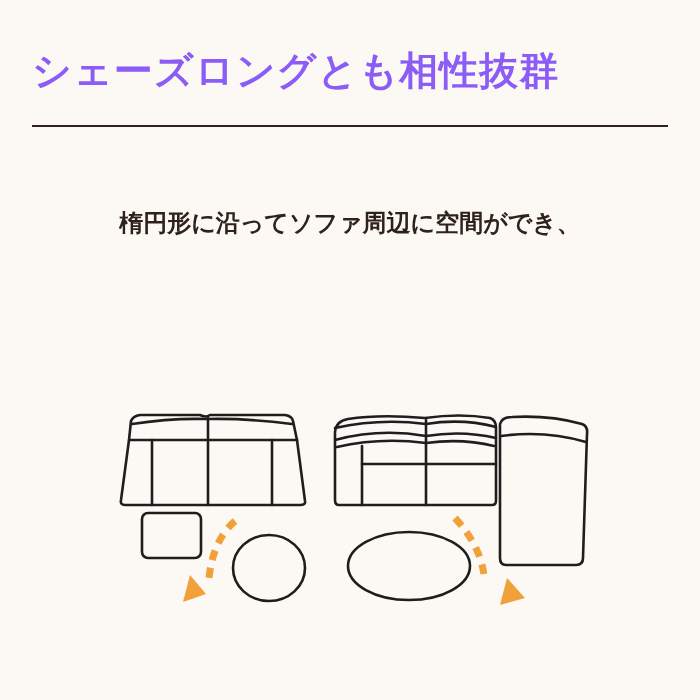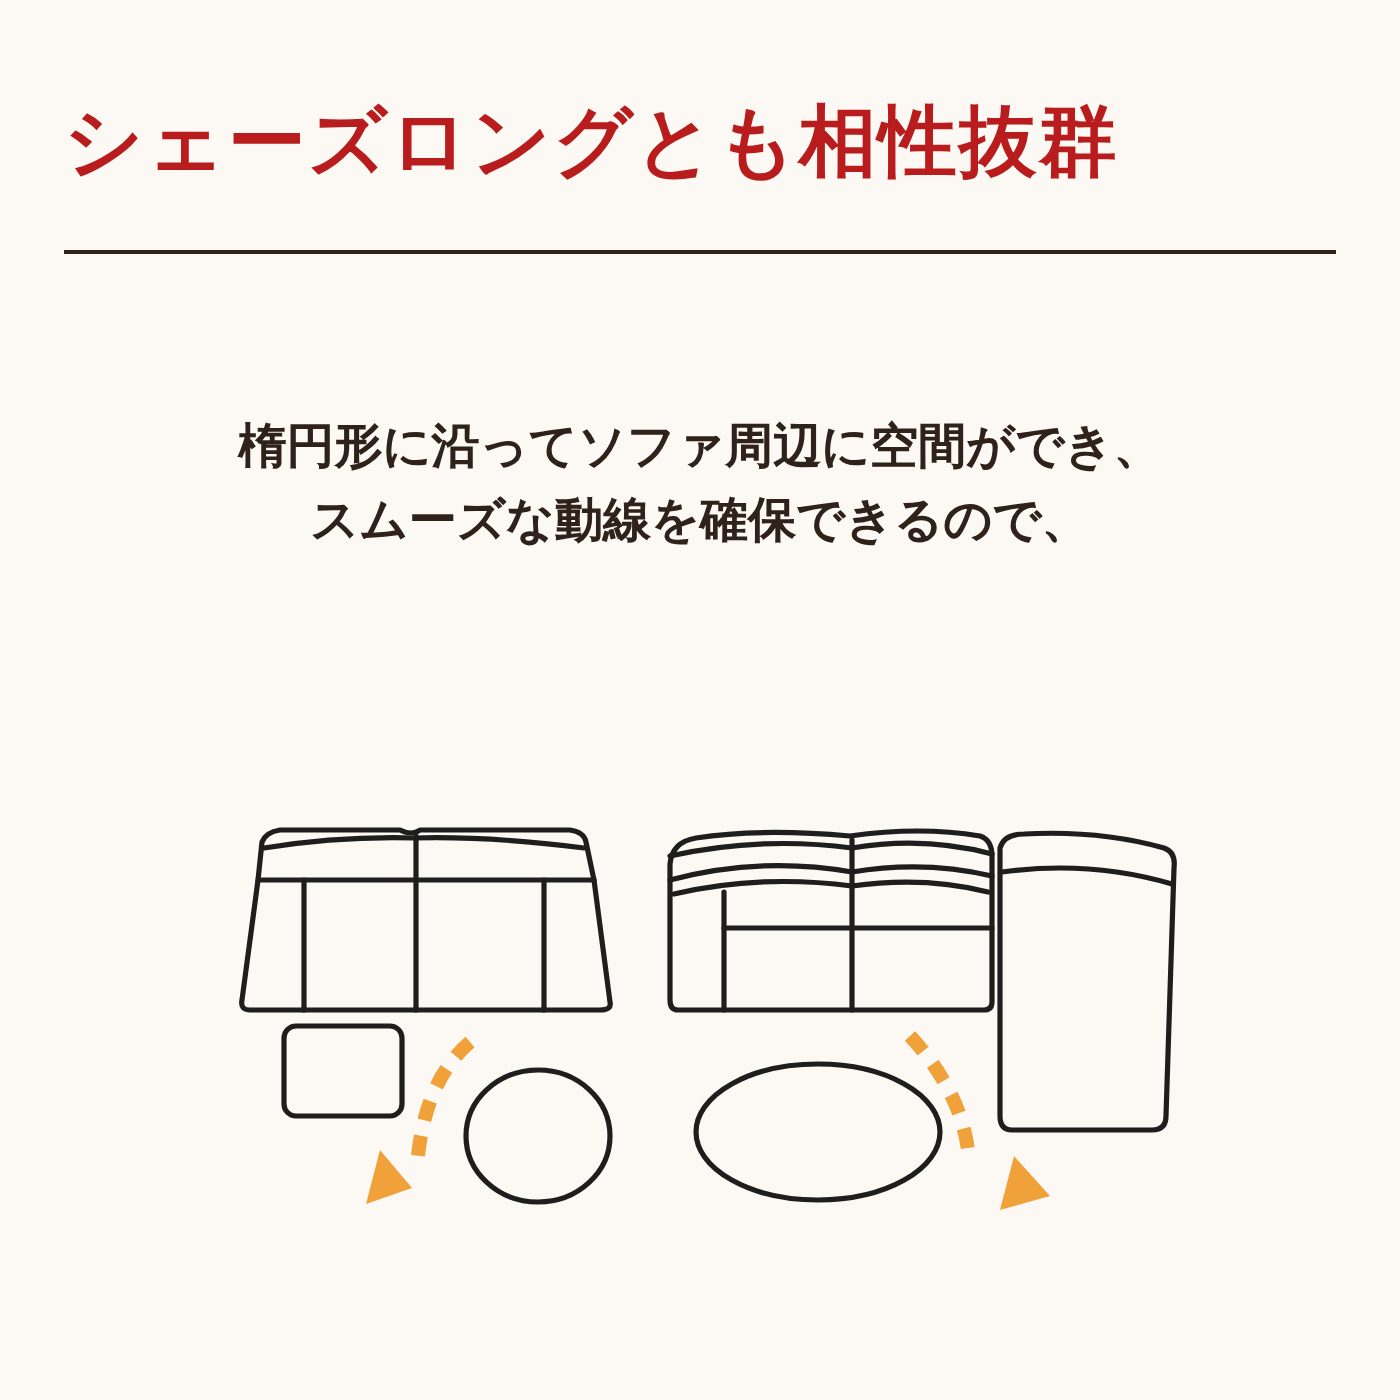--- a/index.html
+++ b/index.html
@@ -1,32 +1,31 @@
 <!DOCTYPE html>
 <html><head>
 <meta charset="utf-8">
 <style>
   html, body { margin:0; padding:0; }
   body { width:700px; height:700px; background:#fcf9f4; position:relative; overflow:hidden;
          font-family:"DejaVu Sans", sans-serif; color:#2f221a; }
-  .title { position:absolute; left:32px; top:44px; font-size:39px; font-weight:bold; letter-spacing:1px; white-space:nowrap; color:#b91c1c; }
+  .title { position:absolute; left:32px; top:44px; font-size:39px; font-weight:bold; letter-spacing:1px; white-space:nowrap; color:#8b5cf6; }
   .rule { position:absolute; left:32px; top:125px; width:636px; height:2px; background:#2f221a; }
   .body-text { position:absolute; left:0; top:205px; width:700px; text-align:center; font-size:24px; font-weight:bold; line-height:37px; color:#2f221a; }
   .body-text div { white-space:nowrap; }
   svg.illus { position:absolute; left:0; top:0; }
 </style>
 </head>
 <body>
 
 <div class="title">シェーズロングとも相性抜群</div>
 <div class="rule"></div>
 
 <div class="body-text">
   <div>楕円形に沿ってソファ周辺に空間ができ、</div>
-  <div>スムーズな動線を確保できるので、</div>
 </div>
 
 <svg class="illus" width="700" height="700" viewBox="0 0 700 700">
   <g fill="none" stroke="#1e1e1e" stroke-width="2.6" stroke-linejoin="round" stroke-linecap="round">
 
     <g>
       <path d="M131,421 Q133,416 140,415 L200,415 Q206,418 210,415 L285,415 Q292,416 293,421 L297,440 L305,501 Q306,505 300,505 L125,505 Q120,505 121,500 L129,440 Z"></path>
       <path d="M132,424 Q170,418 207,419 Q245,418 292,424"></path>
       <line x1="129" y1="440" x2="297" y2="440"></line>
       <line x1="208" y1="418" x2="208" y2="505"></line>

